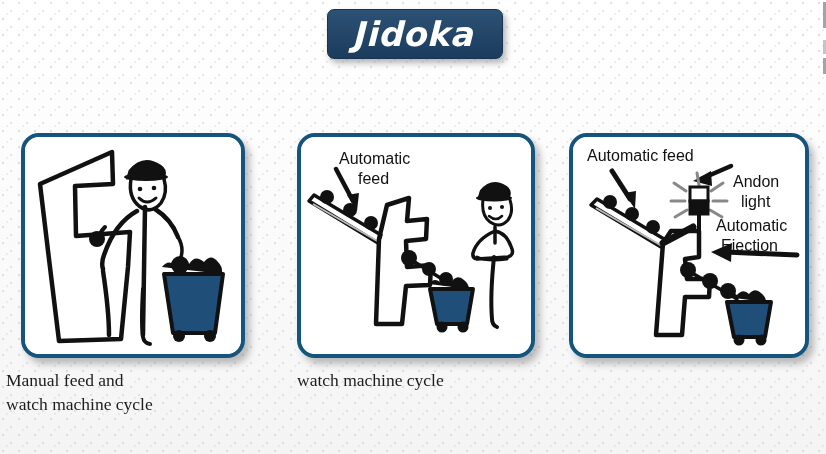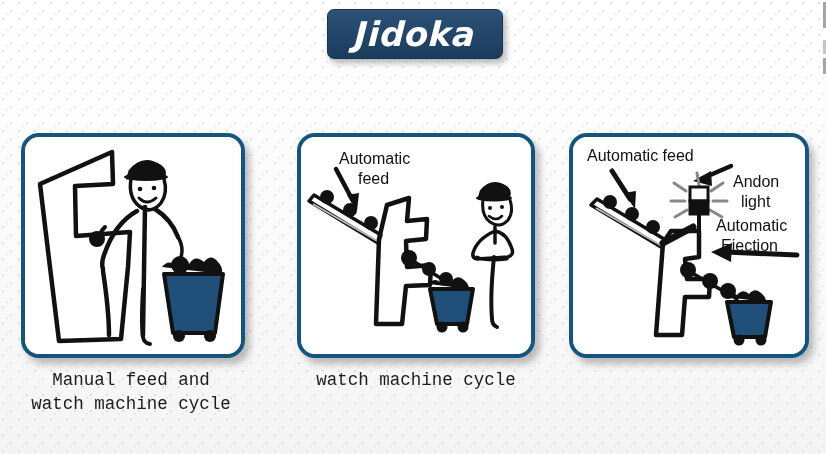--- a/index.html
+++ b/index.html
@@ -78,23 +78,22 @@
   }
   #panel-1 { left: 21px; }
   #panel-2 { left: 297px; width: 238px; }
   #panel-3 { left: 569px; width: 240px; }
 
   .panel svg { display: block; }
 
   
   .caption {
     position: absolute;
-    text-align: center;
     color: #1c1c1c;
-    font-family: Liberation Mono, monospace;
+    font-family: Liberation Serif, serif;
     font-size: 17.5px;
     line-height: 24px;
   }
   #caption-1 { left: 6px;   top: 368px; width: 250px; }
   #caption-2 { left: 297px; top: 368px; width: 238px; }
   #caption-3 { left: 565px; top: 368px; width: 246px; }
 
   .cap-line { display: block; }
 
   

